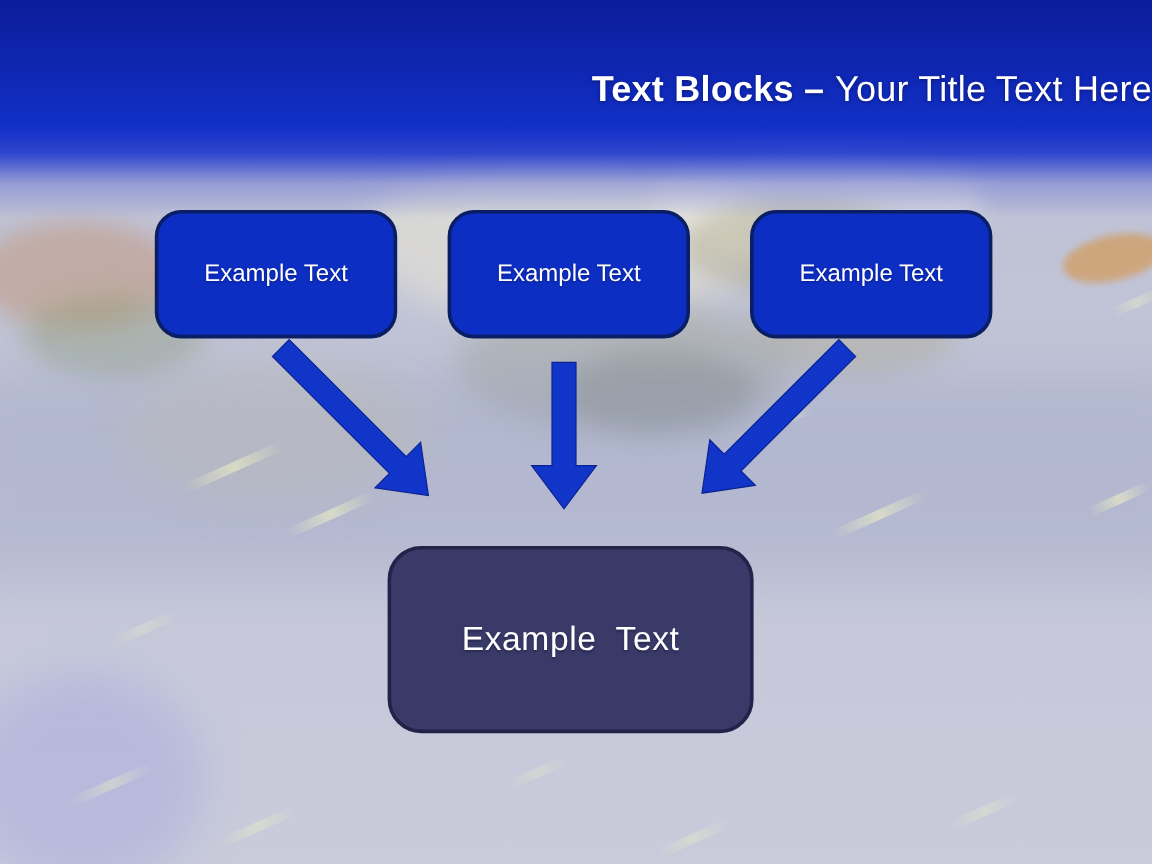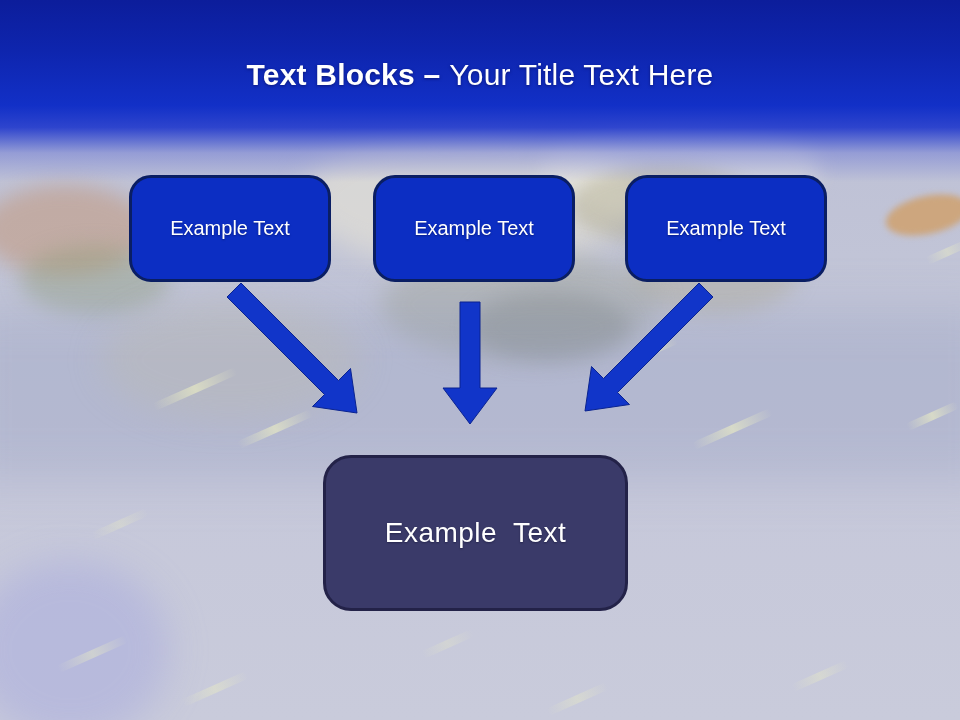--- a/index.html
+++ b/index.html
@@ -15,21 +15,21 @@
     background:linear-gradient(90deg,rgba(228,230,180,0),rgba(234,236,196,.65),rgba(228,230,180,0));
     transform:rotate(-24deg);}
   
   .header{
     position:absolute;top:0;left:0;width:960px;height:182px;
     background:linear-gradient(180deg,#0c1d9b 0%,#0e25ae 28%,#1230c7 58%,
       rgba(26,51,204,.88) 70%,rgba(108,120,213,.50) 84%,rgba(197,200,220,0) 100%);
   }
   .title{
     position:absolute;top:57px;left:0;width:960px;margin:0;
-    text-align:center;color:#ffffff;font-size:30px;line-height:36px;font-weight:400;
+    text-align:right;color:#ffffff;font-size:30px;line-height:36px;font-weight:400;
     text-shadow:0 1px 3px rgba(8,10,70,.55);
     letter-spacing:.2px;
   }
   .title .t-bold{font-weight:700;margin-right:9px;}
   
   .tbox{
     position:absolute;top:175px;width:202px;height:107px;box-sizing:border-box;
     background:#0c2ec3;border:3px solid #0a1e63;border-radius:22px;
     display:flex;align-items:center;justify-content:center;
     color:#ffffff;font-size:20px;text-shadow:0 1px 2px rgba(0,0,40,.4);

